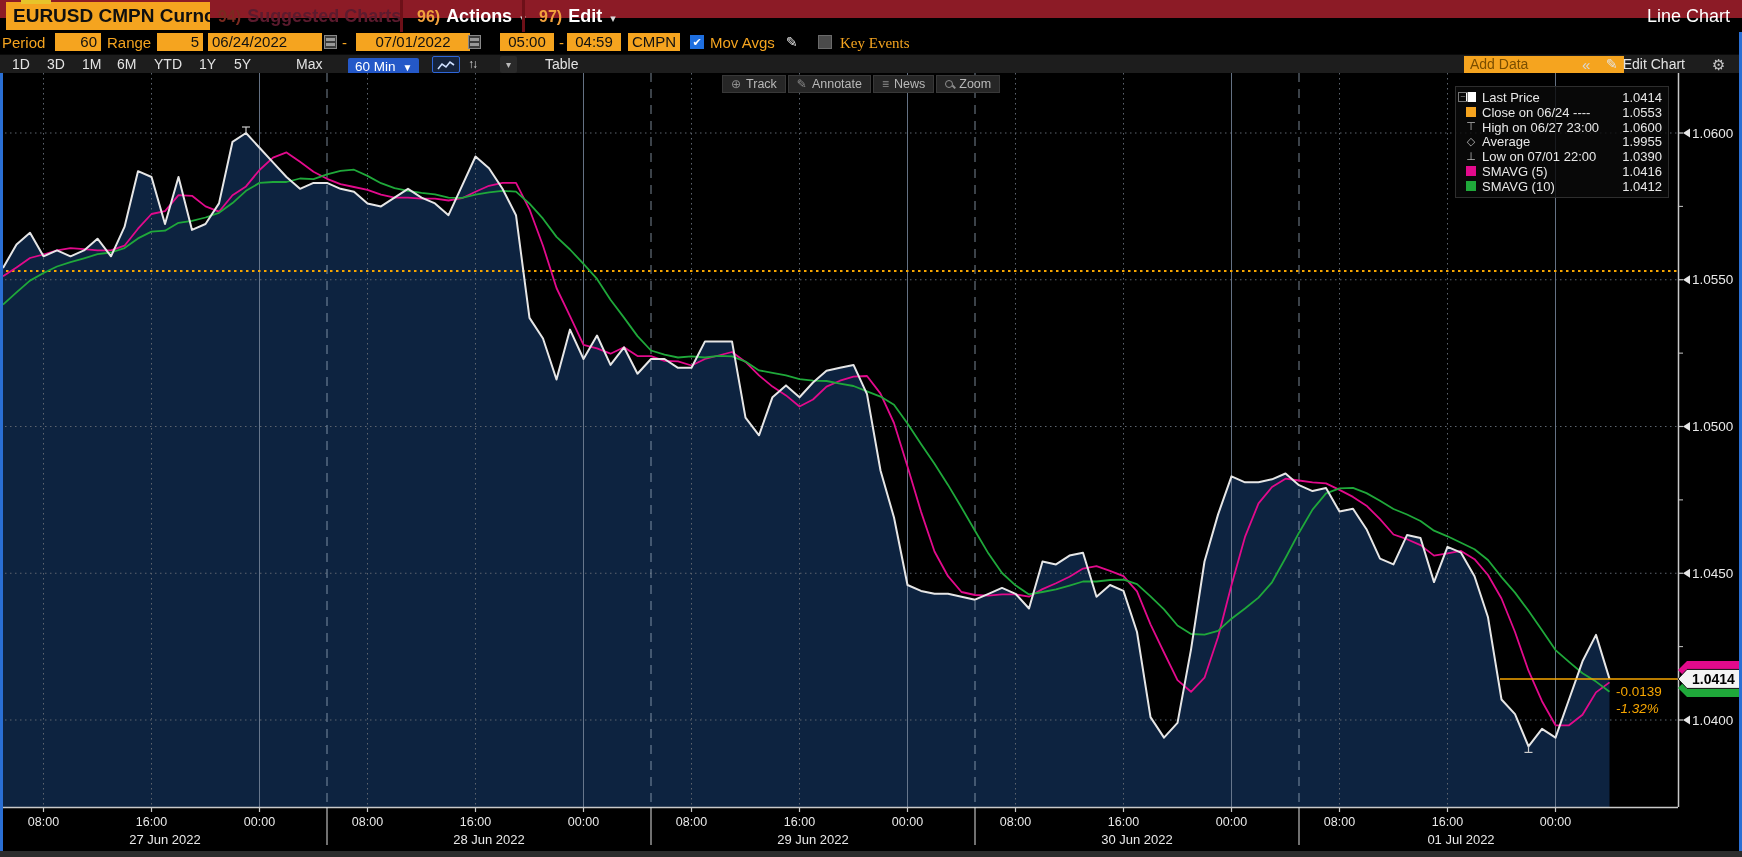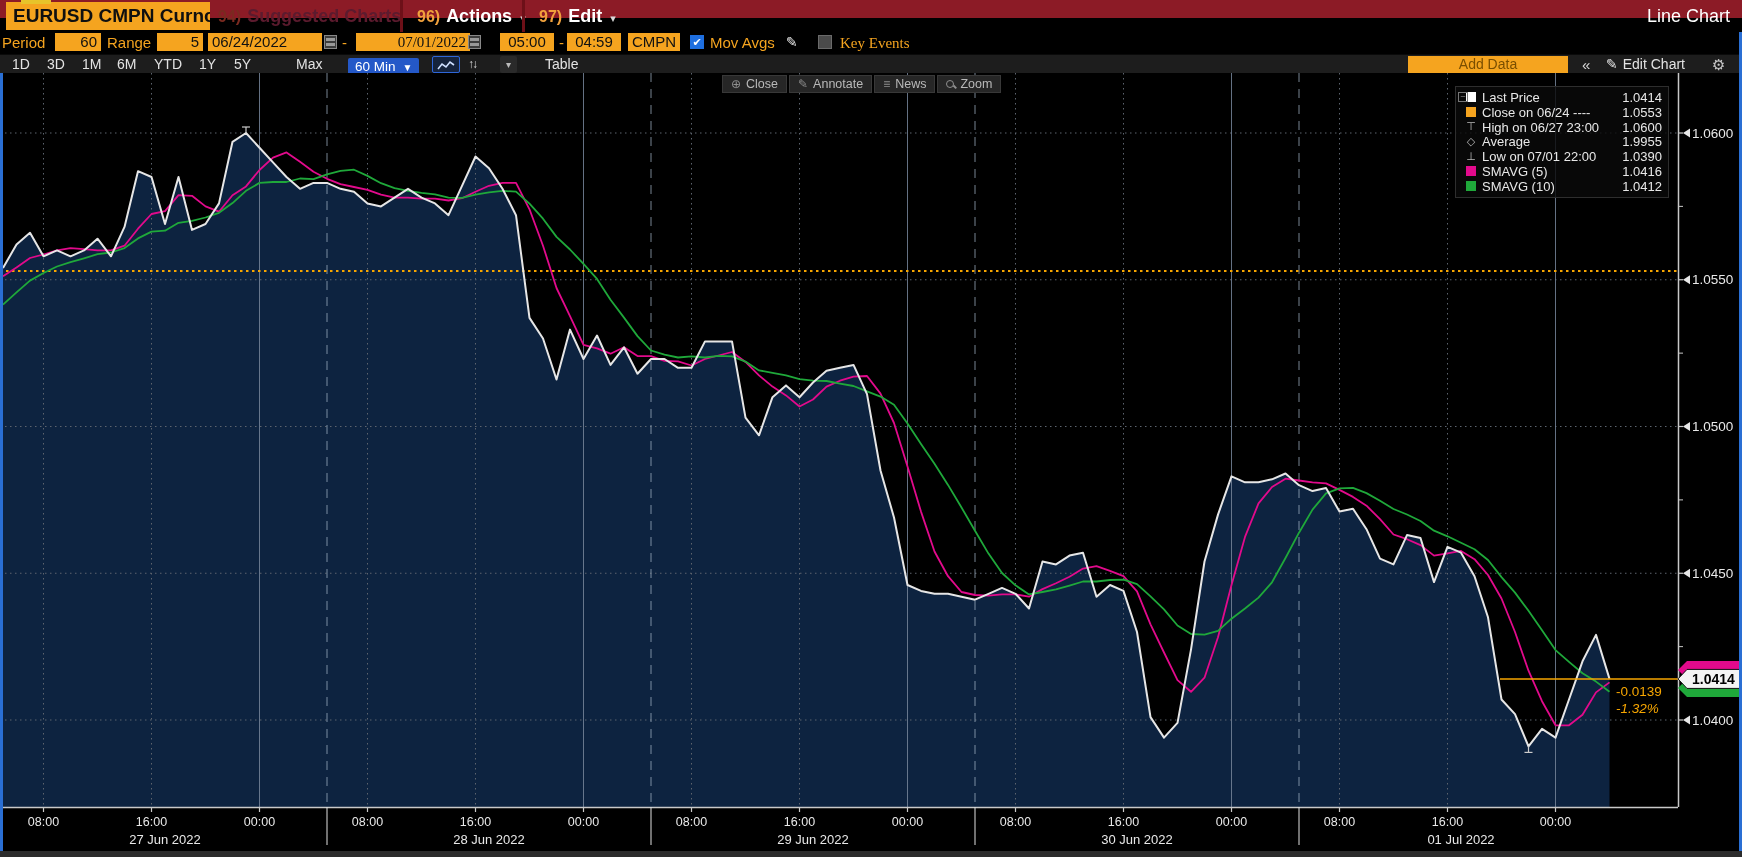--- a/index.html
+++ b/index.html
@@ -99,21 +99,21 @@
     <span class="abs amber-label" style="left:2px;">Period</span>
     <span class="abs amber-box" style="left:55px;width:46px;">60</span>
     <span class="abs amber-label" style="left:107px;">Range</span>
     <span class="abs amber-box" style="left:157px;width:46px;">5</span>
     <span class="abs amber-box" style="left:208px;width:114px;text-align:left;">06/24/2022</span>
     <span class="abs cal-icon" style="left:324px;">
         <i></i>
         <i></i>
       </span>
     <span class="abs amber-label" style="left:342px;">-</span>
-    <span class="abs amber-box" style="left:356px;width:114px;text-align:right;font-family:Liberation Serif, serif;">07/01/2022</span>
+    <span class="abs amber-box" style="left:356px;width:114px;text-align:center;">07/01/2022</span>
     <span class="abs cal-icon" style="left:468px;">
         <i></i>
         <i></i>
       </span>
     <span class="abs amber-box" style="left:500px;width:54px;text-align:center;">05:00</span>
     <span class="abs amber-label" style="left:559px;">-</span>
     <span class="abs amber-box" style="left:567px;width:54px;text-align:center;">04:59</span>
     <span class="abs amber-box" style="left:628px;width:52px;text-align:center;">CMPN</span>
     <span class="abs chk chk-on" style="left:690px;">✔</span>
     <span class="abs amber-label" style="left:710px;">Mov Avgs</span>
@@ -132,21 +132,21 @@
         <polyline points="1,9 5,4 9,7 13,2 17,5" fill="none" stroke="#cfe0ff" stroke-width="1.6"></polyline>
       </svg>
     </span>
     <span id="updown-btn" class="abs icon-btn" style="left:468px;">↑↓</span>
     <span id="caret-btn" class="abs icon-btn" style="left:500px;">▾</span>
     <span class="abs rbtn" style="left:545px;">Table</span>
     <span id="quickadd-btn" class="abs" style="left:1320px;margin-top:26px;">
       <span>+ Quick-Add</span>
       <span class="menu-caret">▾</span>
     </span>
-    <span id="adddata-input" class="abs" style="left:1408px;text-align:center;">Add Data</span>
+    <span id="adddata-input" class="abs" style="left:1464px;">Add Data</span>
     <span id="collapse-btn" class="abs" style="left:1582px;">«</span>
     <span id="editchart-btn" class="abs" style="left:1606px;">
       <span style="margin-right:5px;">✎</span><span>Edit Chart</span>
     </span>
     <span id="gear-btn" class="abs" style="left:1712px;">⚙</span>
   </div>
 
   <div id="chart-wrap" class="abs">
     <svg id="chart-svg" width="1742" height="784" viewBox="0 0 1742 784">
         <path d="M3,734 L3.0,195.0 L16.5,171.5 L30.0,159.8 L43.5,183.3 L57.0,177.4 L70.5,183.3 L84.0,177.4 L97.5,165.7 L111.0,183.3 L124.5,153.9 L138.0,98.2 L151.5,104.0 L165.0,151.0 L178.5,104.0 L192.0,156.9 L205.5,151.0 L219.0,130.4 L232.5,68.8 L246.0,60.0 L259.5,74.7 L273.0,89.4 L286.5,104.0 L300.0,115.8 L313.5,109.9 L327.0,109.9 L340.5,115.8 L354.0,118.7 L367.5,130.4 L381.0,133.4 L394.5,124.6 L408.0,115.8 L421.5,124.6 L435.0,130.4 L448.5,142.2 L462.0,112.8 L475.5,83.5 L489.0,95.2 L502.5,115.8 L516.0,142.2 L529.5,244.9 L543.0,265.5 L556.5,306.5 L570.0,256.6 L583.5,286.0 L597.0,262.5 L610.5,291.9 L624.0,274.3 L637.5,300.7 L651.0,286.0 L664.5,286.0 L678.0,294.8 L691.5,294.8 L705.0,268.4 L718.5,268.4 L732.0,268.4 L745.5,344.7 L759.0,362.3 L772.5,324.2 L786.0,312.4 L799.5,324.2 L813.0,309.5 L826.5,297.7 L840.0,294.8 L853.5,291.9 L867.0,321.2 L880.5,397.5 L894.0,444.5 L907.5,512.0 L921.0,517.9 L934.5,520.8 L948.0,520.8 L961.5,523.7 L975.0,526.7 L988.5,520.8 L1002.0,514.9 L1015.5,520.8 L1029.0,535.5 L1042.5,488.5 L1056.0,491.4 L1069.5,482.6 L1083.0,479.7 L1096.5,523.7 L1110.0,512.0 L1123.5,517.9 L1137.0,559.0 L1150.5,644.1 L1164.0,664.6 L1177.5,649.9 L1191.0,576.6 L1204.5,488.5 L1218.0,441.6 L1231.5,403.4 L1245.0,409.3 L1258.5,409.3 L1272.0,406.3 L1285.5,400.5 L1299.0,412.2 L1312.5,418.1 L1326.0,415.1 L1339.5,438.6 L1353.0,435.7 L1366.5,456.2 L1380.0,485.6 L1393.5,491.4 L1407.0,462.1 L1420.5,465.0 L1434.0,509.1 L1447.5,473.8 L1461.0,479.7 L1474.5,503.2 L1488.0,544.3 L1501.5,626.5 L1515.0,641.1 L1528.5,673.4 L1542.0,655.8 L1555.5,664.6 L1569.0,626.5 L1582.5,588.3 L1596.0,561.9 L1609.5,605.9 L1609.5,734 Z" fill="#0d2340"></path>
@@ -244,21 +244,21 @@
         <text x="1555.5" y="753" fill="#e8e8e8" font-size="12.5" text-anchor="middle">00:00</text>
         <text x="1461" y="771" fill="#e8e8e8" font-size="13" text-anchor="middle">01 Jul 2022</text>
         <polygon points="1678,596.9099999999985 1687,587.9099999999985 1742,587.9099999999985 1742,605.9099999999985 1687,605.9099999999985" fill="#e20a8c"></polygon>
         <polygon points="1678,614.9099999999985 1687,605.9099999999985 1742,605.9099999999985 1742,623.9099999999985 1687,623.9099999999985" fill="#1fa83a"></polygon>
         <polygon points="1678,605.9099999999985 1687,596.4099999999985 1742,596.4099999999985 1742,615.4099999999985 1687,615.4099999999985" fill="#f4f4f4" stroke="#111" stroke-width="1"></polygon>
         <text x="1692" y="610.9099999999985" fill="#000" font-size="14" font-weight="bold">1.0414</text>
       </svg>
     <div id="chart-toolbar" class="abs">
         <div class="ct-item">
           <span class="ct-ico">⊕</span>
-          <span>Close</span>
+          <span>Track</span>
         </div>
         <div class="ct-item">
           <span class="ct-ico">✎</span>
           <span>Annotate</span>
         </div>
         <div class="ct-item">
           <span class="ct-ico">≡</span>
           <span>News</span>
         </div>
         <div class="ct-item">

